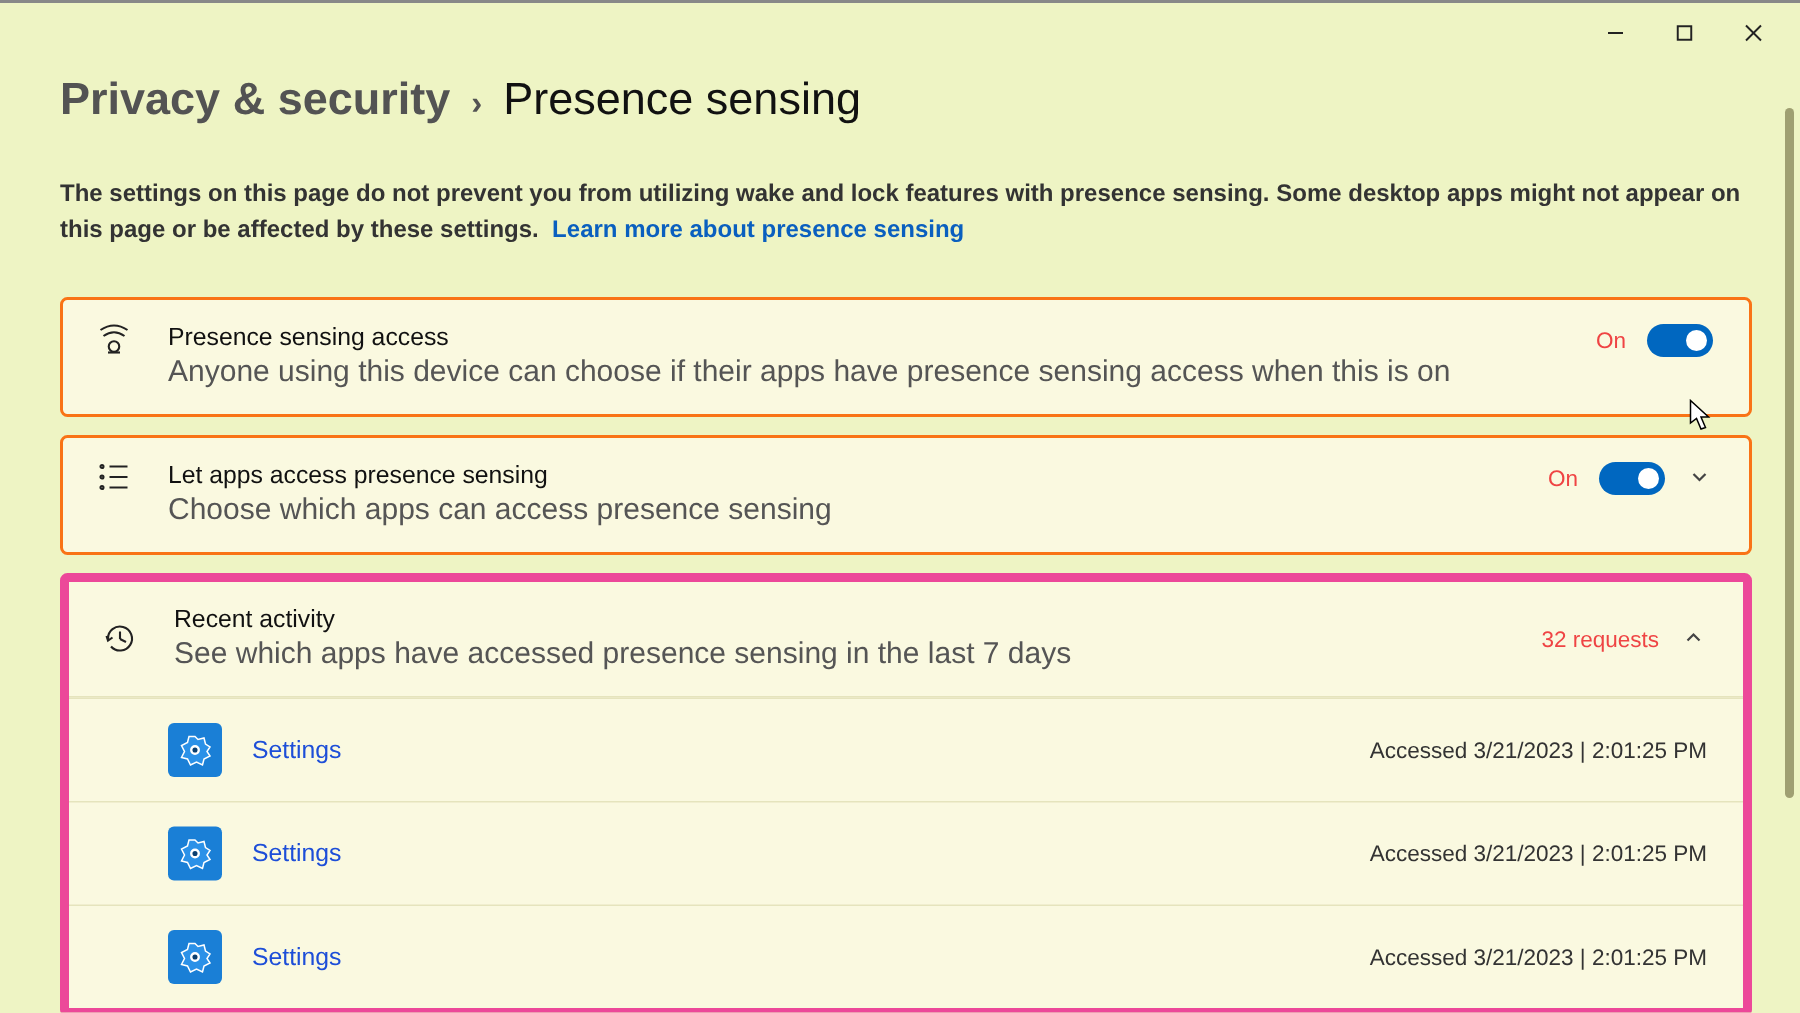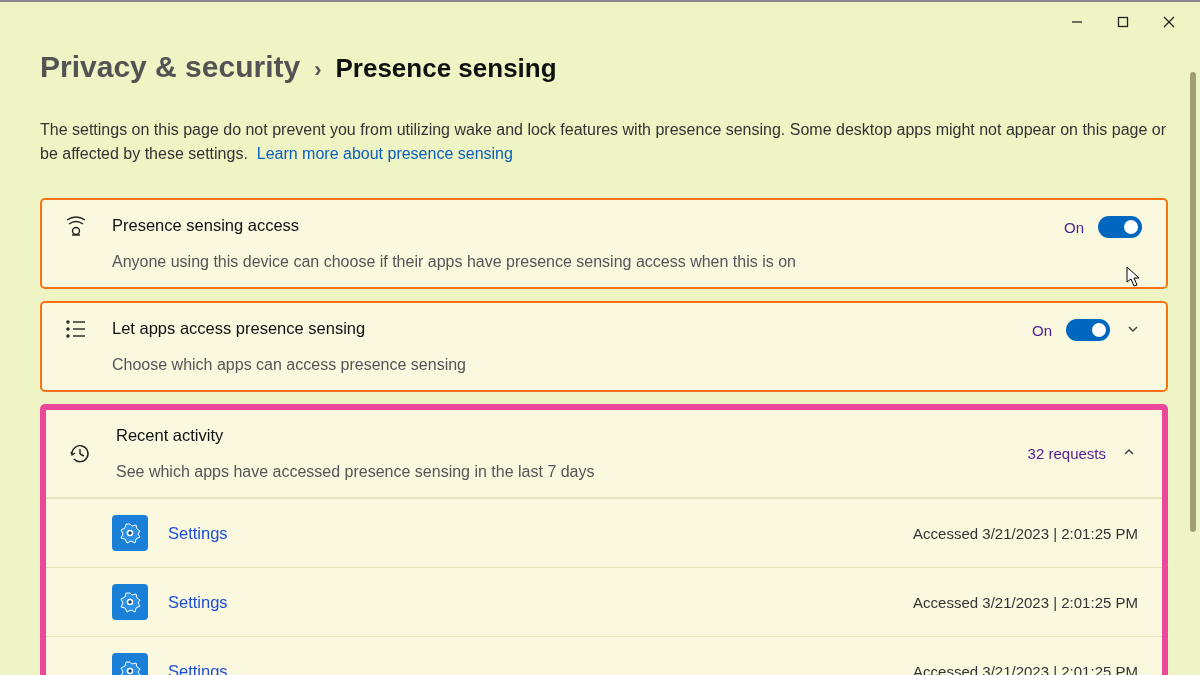--- a/index.html
+++ b/index.html
@@ -35,26 +35,27 @@
     display: flex; align-items: baseline; gap: 14px;
     margin-bottom: 34px;
   }
   .breadcrumb-parent {
     font-size: 30px; font-weight: 600; color: #535353;
   }
   .breadcrumb-sep {
     font-size: 22px; color: #535353; font-weight: 600;
   }
   .breadcrumb-current {
-    font-size: 26px; font-weight: 700; color: #111;
+    font-size: 30px; font-weight: 400; color: #111;
   }
   .description {
     font-size: 16px; line-height: 1.5; color: #333;
     margin-bottom: 32px;
     max-width: 1130px;
+    font-weight: bold;
   }
   .description a {
     color: #0a5fbf; text-decoration: none;
   }
   .panel-stack {
     display: flex; flex-direction: column; gap: 12px;
     width: 1128px;
   }
   .panel {
     background: #faf9e0;
@@ -70,25 +71,25 @@
     flex-shrink: 0;
   }
   .panel-text {
     margin-left: 22px;
     flex: 1;
   }
   .panel-title {
     font-size: 16.5px; font-weight: 400; color: #111;
   }
   .panel-sub {
-    font-size: 16px; color: #555; margin-top: 18px;
+    font-size: 20px; color: #555; margin-top: 2px;
   }
   .panel-right {
     display: flex; align-items: center; gap: 14px;
-    font-size: 15px; color: #4c1d95;
+    font-size: 15px; color: #ef4444;
   }
   .toggle {
     width: 44px; height: 22px; border-radius: 11px;
     background: #0067c0; position: relative;
   }
   .toggle::after {
     content: ""; position: absolute;
     width: 14px; height: 14px; border-radius: 50%;
     background: #fff;
     top: 4px; right: 4px;

